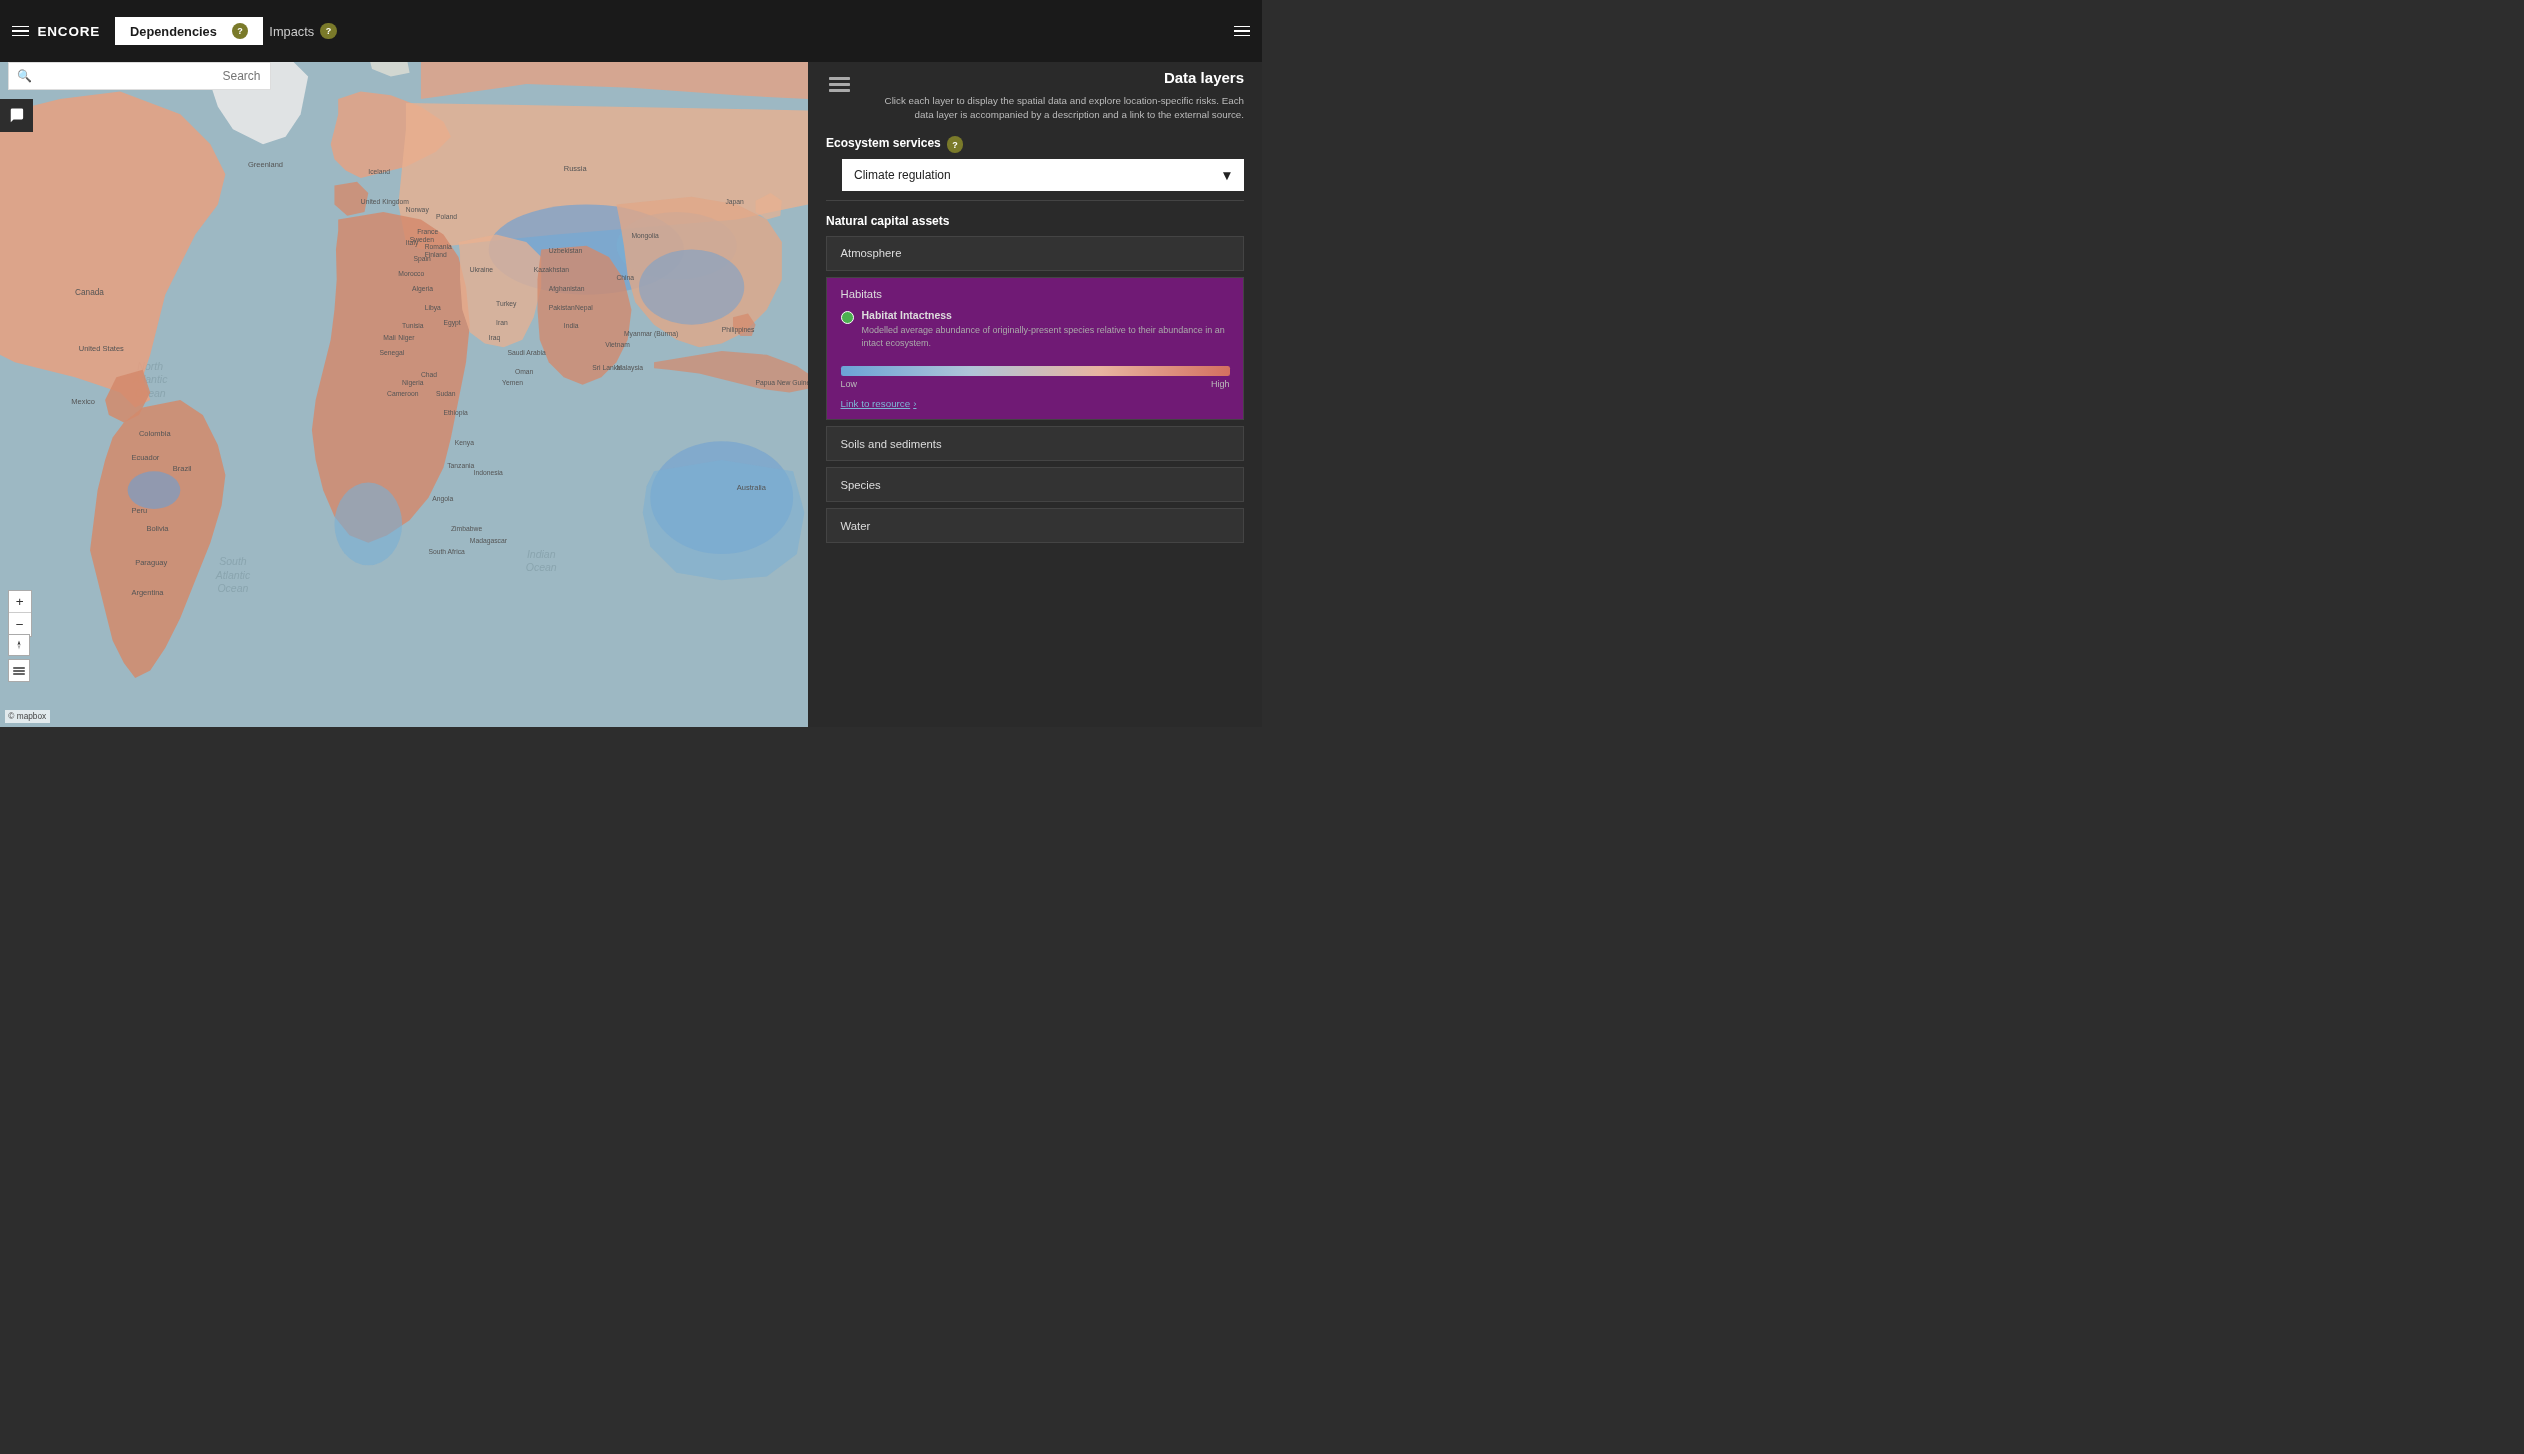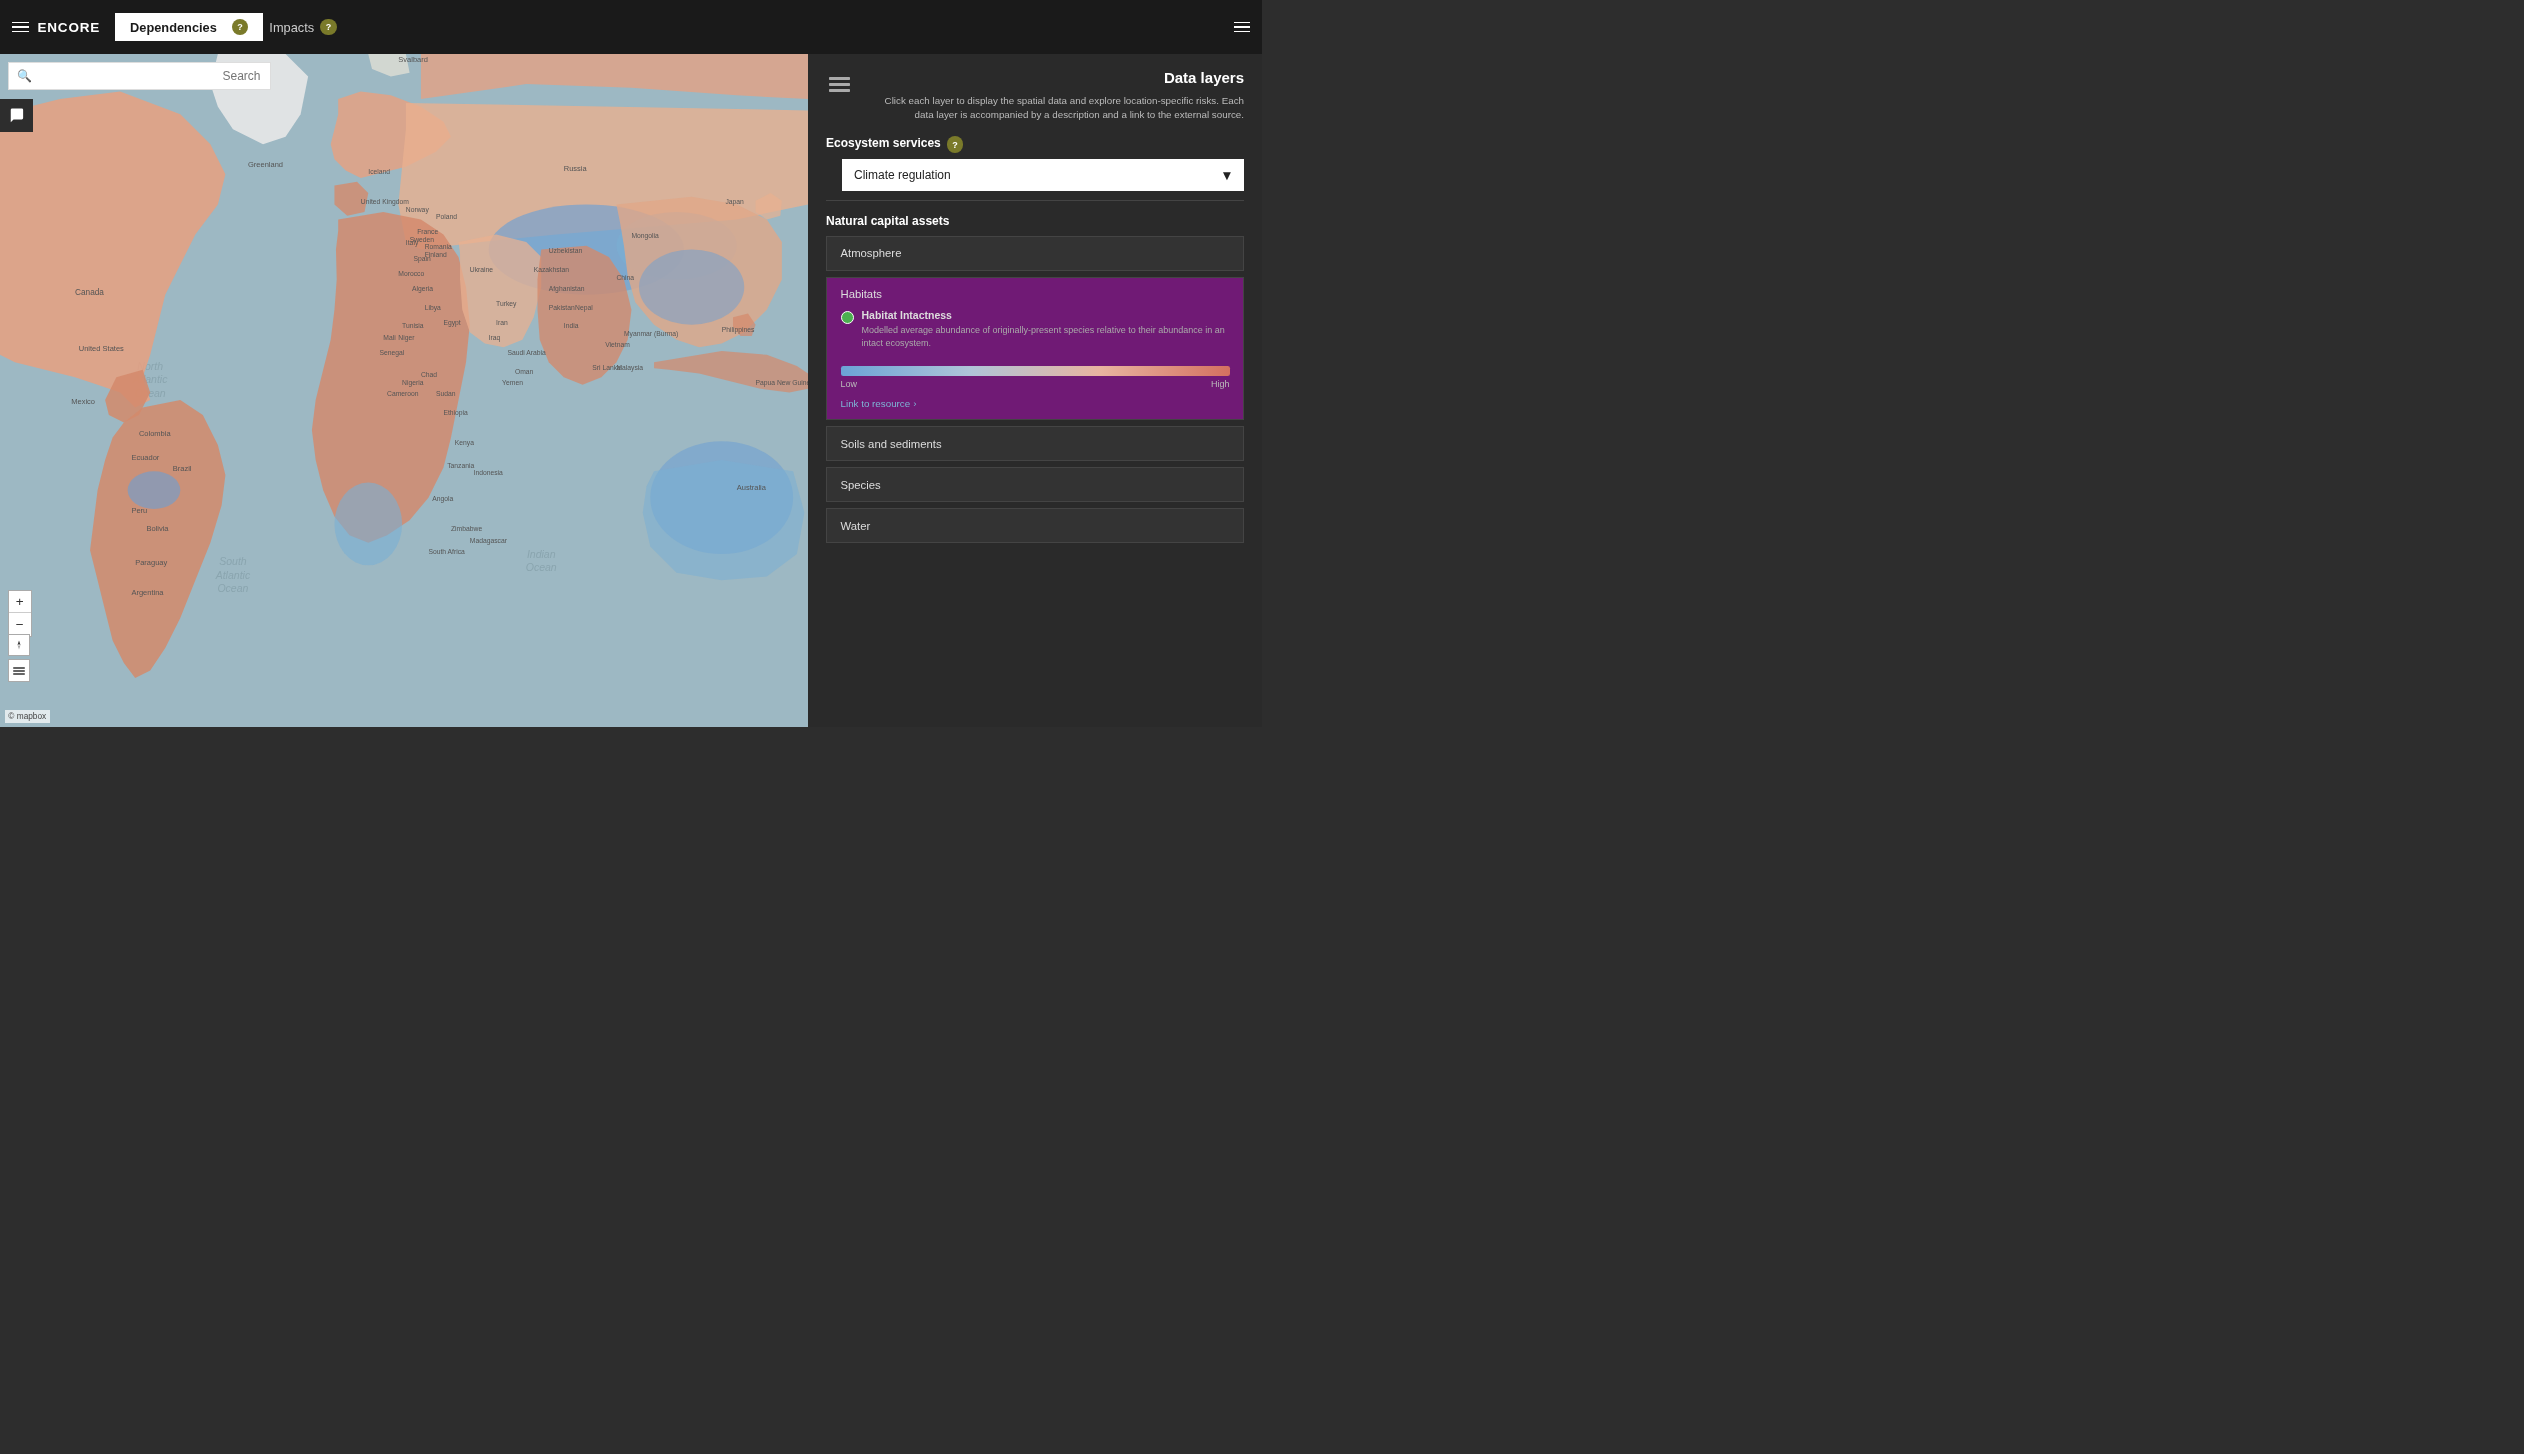--- a/index.html
+++ b/index.html
@@ -2,21 +2,21 @@
 <html style="font-size:12px"><head>
   <meta charset="utf-8">
   <style>
     * { margin: 0; padding: 0; box-sizing: border-box; }
     body { font-family: 'Arial', sans-serif; background: #2d2d2d; color: #fff; width: 1262px; height: 727px; overflow: hidden; position: relative; }
 
     
     .header {
       position: absolute;
       top: 0; left: 0; right: 0;
-      height: 54px;
+      height: 62px;
       background: #1a1a1a;
       display: flex;
       align-items: center;
       z-index: 100;
       padding: 0 12px;
     }
     .header-menu-icon {
       display: flex; flex-direction: column; gap: 3px; cursor: pointer; margin-right: 9px;
     }
     .header-menu-icon span { display: block; width: 16.5px; height: 1.5px; background: #fff; }
@@ -251,20 +251,21 @@
     .legend-labels {
       display: flex; justify-content: space-between;
       font-size: 9px; color: #bbb;
       margin-top: 2.3px;
     }
 
     
     .link-resource {
       padding: 6px 13.5px 10.5px 13.5px;
       font-size: 9.8px; color: #7eb5d6;
+      text-decoration: underline;
       cursor: pointer;
       display: flex; align-items: center; gap: 3px;
     }
   </style>
 </head>
 <body>
 
 <div class="header">
   <div class="header-menu-icon">
     <span></span>

